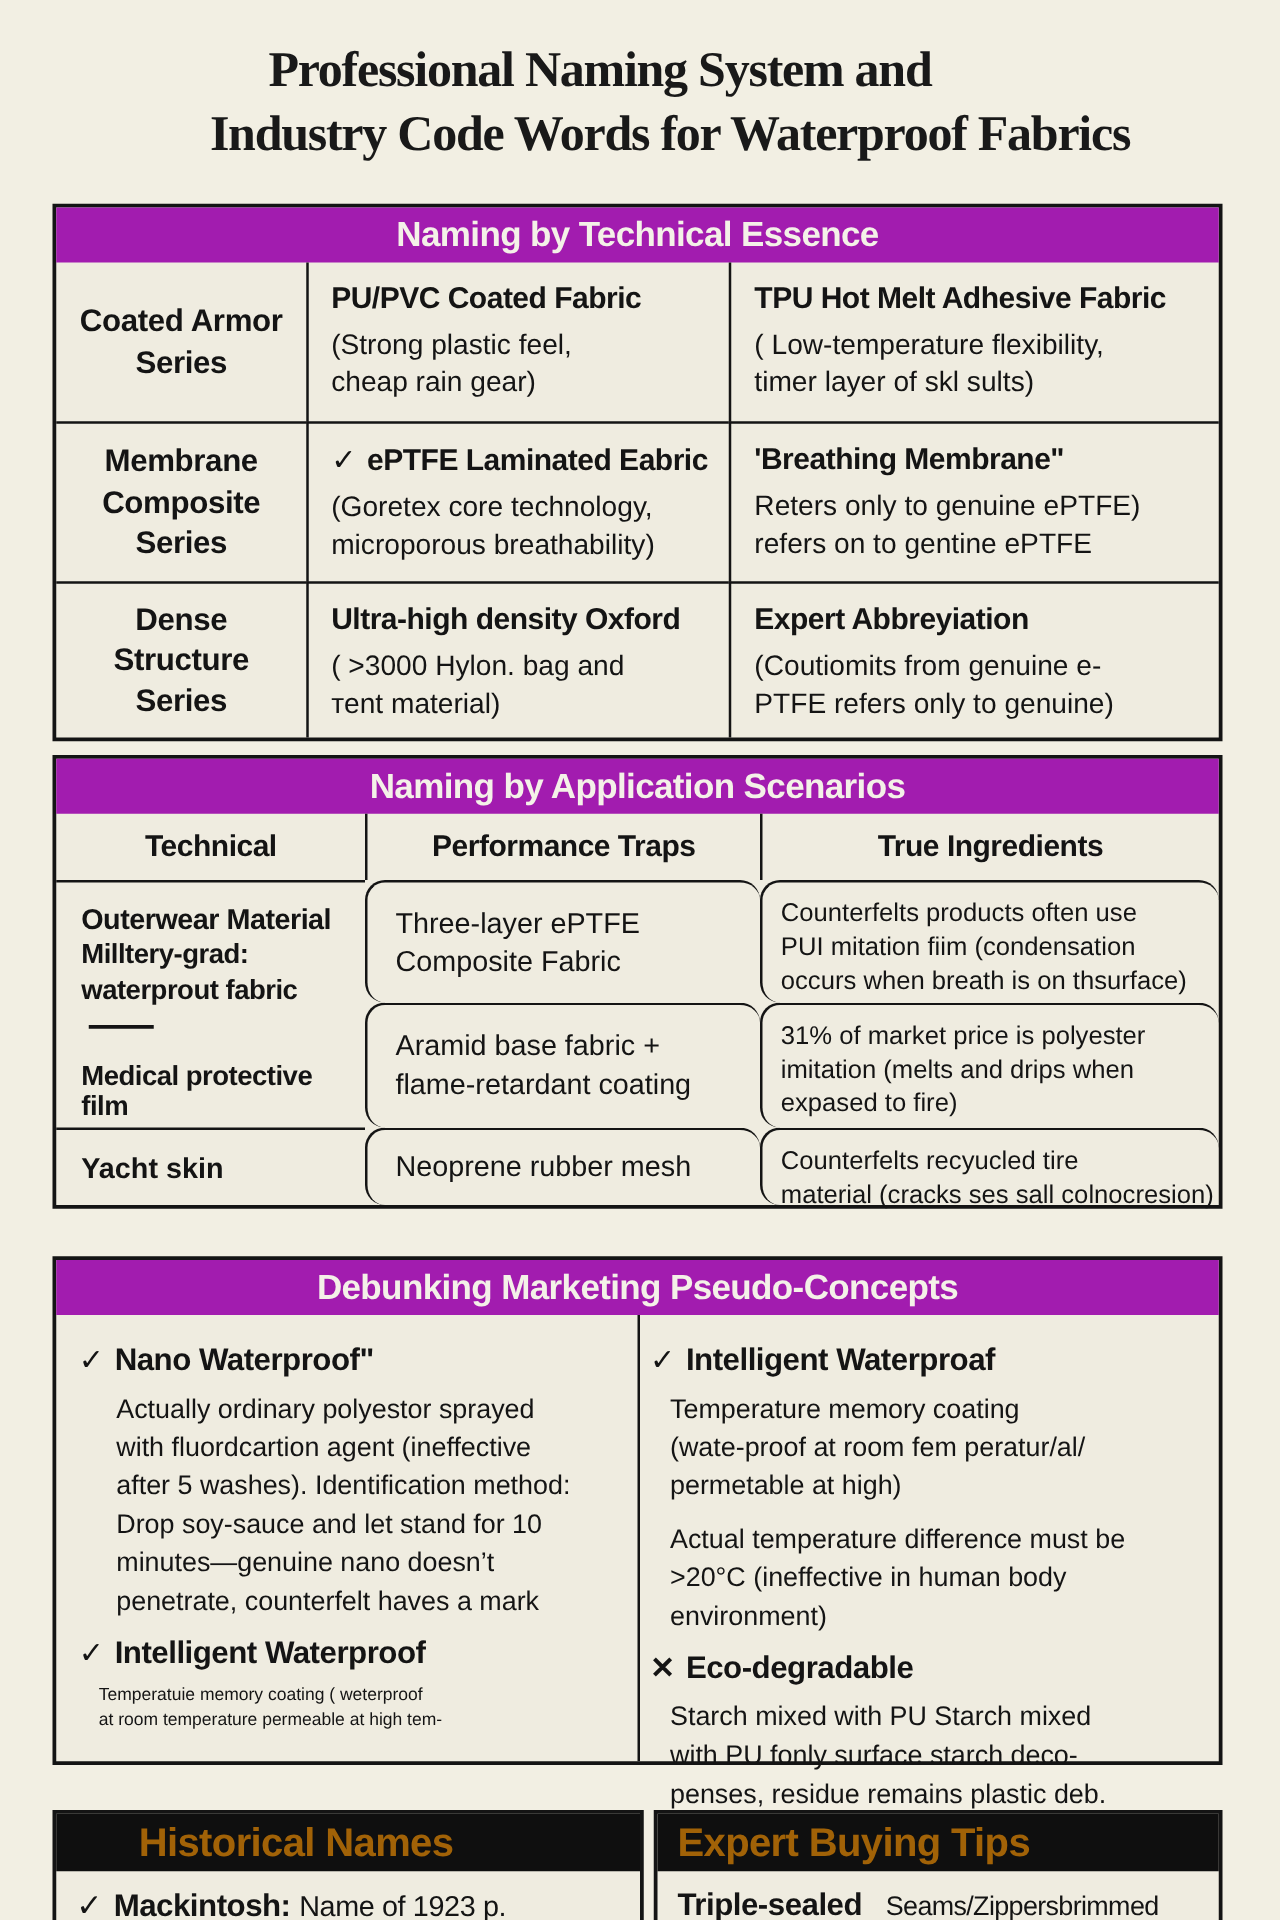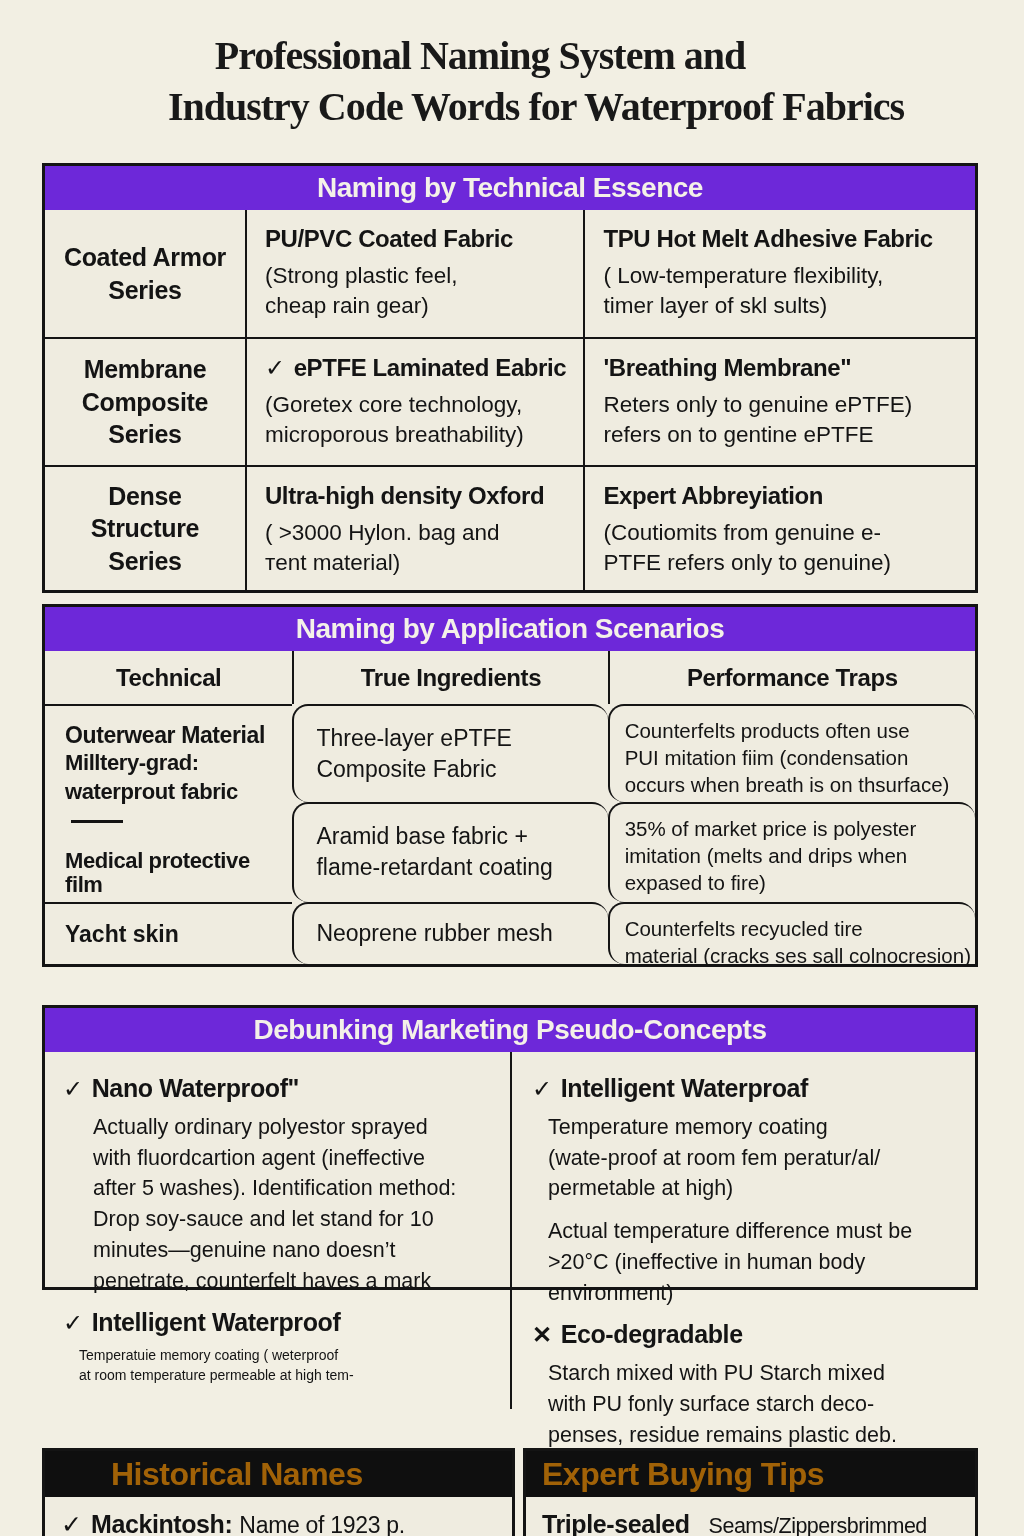--- a/index.html
+++ b/index.html
@@ -15,21 +15,21 @@
   .title{
     position:absolute;top:30px;left:0;width:1024px;text-align:center;
     font-family:"Liberation Serif",serif;font-weight:700;
     font-size:40px;line-height:1.28;letter-spacing:-1px;color:#191919;margin-left:24px;
   }
   .title .l1{margin-right:112px;}
 
   
   .box{position:absolute;background:#efece0;border:3px solid #141414;box-sizing:border-box;}
   .bar{
-    background:#6d28d9;color:#f4f1e8;font-weight:700;font-size:28px;letter-spacing:-0.5px;
+    background:#a21caf;color:#f4f1e8;font-weight:700;font-size:28px;letter-spacing:-0.5px;
     display:flex;align-items:center;justify-content:center;height:44px;
   }
   .bl{border-left:2px solid #141414;}
   .bt{border-top:2px solid #141414;}
   .pre{white-space:pre-line;border-radius:16px;}
 
   
   .t1-grid{display:grid;grid-template-columns:21.5% 36.4% 42.1%;grid-template-rows:127px 128px 125px;}
   .series{
     display:flex;align-items:center;justify-content:center;text-align:center;
@@ -48,21 +48,21 @@
   .t2l2{font-weight:700;font-size:22px;line-height:1.3;letter-spacing:-0.4px;}
   .dash{display:inline-block;width:52px;border-top:3px solid #141414;vertical-align:middle;margin-left:6px;}
   .t2l4{font-weight:700;font-size:22px;line-height:1.1;letter-spacing:-0.4px;margin-top:14px;max-width:210px;}
   .t2-mid{padding:17px 6px 0 22px;font-size:23px;line-height:1.33;box-sizing:border-box;}
   .t2-trap{padding:11px 4px 0 15px;font-size:20.5px;line-height:1.32;box-sizing:border-box;}
   .t2-yacht{padding:17px 0 0 20px;font-weight:700;font-size:23px;box-sizing:border-box;}
 
   
   .t3-body{display:flex;height:357px;}
   .t3col{width:50%;box-sizing:border-box;padding:16px 12px 0 18px;}
-  .t3col.right{border-left:2px solid #141414;padding-left:20px;}
+  .t3col.right{border-left:2px solid #141414;padding-left:8px;}
   .t3h{font-weight:700;font-size:25px;letter-spacing:-0.4px;margin:6px 0 9px 0;}
   .t3h .chk{font-size:24px;}
   .t3p{font-size:21.5px;line-height:1.43;margin:0 0 12px 30px;white-space:pre-line;}
   .t3p.small{font-size:14px;line-height:1.38;margin-left:16px;}
 
   
   .b-bar{background:#0f0f0f;color:#a16207;font-weight:700;font-size:32px;letter-spacing:-0.5px;
          display:flex;align-items:center;height:46px;}
   .b-bar.padL{padding-left:66px;}
   .b-bar.padS{padding-left:16px;}
@@ -126,50 +126,50 @@
  PTFE refers only to genuine)</div>
       </div>
     </div>
   </div>
 
   <div class="box" style="left:42px;top:604px;width:936px;height:363px;">
     <div class="bar">Naming by Application Scenarios</div>
     <div class="t2-grid">
 
       <div class="t2-h">Technical</div>
+      <div class="t2-h bl">Performance Traps</div>
       <div class="t2-h bl">True Ingredients</div>
-      <div class="t2-h bl">Performance Traps</div>
 
       <div class="t2-left bt">
         <div class="t2l1">Outerwear Material</div>
         <div class="t2l2">Milltery-grad:</div>
         <div class="t2l2"><span>waterprout fabric</span><span class="dash"></span></div>
         <div class="t2l4">Medical protective film</div>
       </div>
 
       <div class="t2-mid pre bl bt">Three-layer ePTFE
 Composite Fabric</div>
       <div class="t2-trap pre bl bt">Counterfelts products often use
 PUI mitation fiim (condensation
 occurs when breath is on thsurface)</div>
 
       <div class="t2-mid pre bl bt">Aramid base fabric +
 flame-retardant coating</div>
-      <div class="t2-trap pre bl bt">35% of market price is polyester
+      <div class="t2-trap pre bl bt">31% of market price is polyester
 imitation (melts and drips when
 expased to fire)</div>
 
       <div class="t2-yacht bt">Yacht skin</div>
       <div class="t2-mid pre bl bt" style="padding-top:14px;">Neoprene rubber mesh</div>
       <div class="t2-trap pre bl bt">Counterfelts recyucled tire
 material (cracks ses sall colnocresion)</div>
     </div>
   </div>
 
-  <div class="box" style="left:42px;top:1005px;width:936px;height:285px;">
+  <div class="box" style="left:42px;top:1005px;width:936px;height:407px;">
     <div class="bar">Debunking Marketing Pseudo-Concepts</div>
     <div class="t3-body">
       <div class="t3col">
         <div class="t3h"><span class="chk">✓</span><span>Nano Waterproof"</span></div>
         <div class="t3p">Actually ordinary polyestor sprayed
 with fluordcartion agent (ineffective
 after 5 washes). Identification method:
 Drop soy-sauce and let stand for 10
 minutes—genuine nano doesn’t
 penetrate, counterfelt haves a mark</div>

